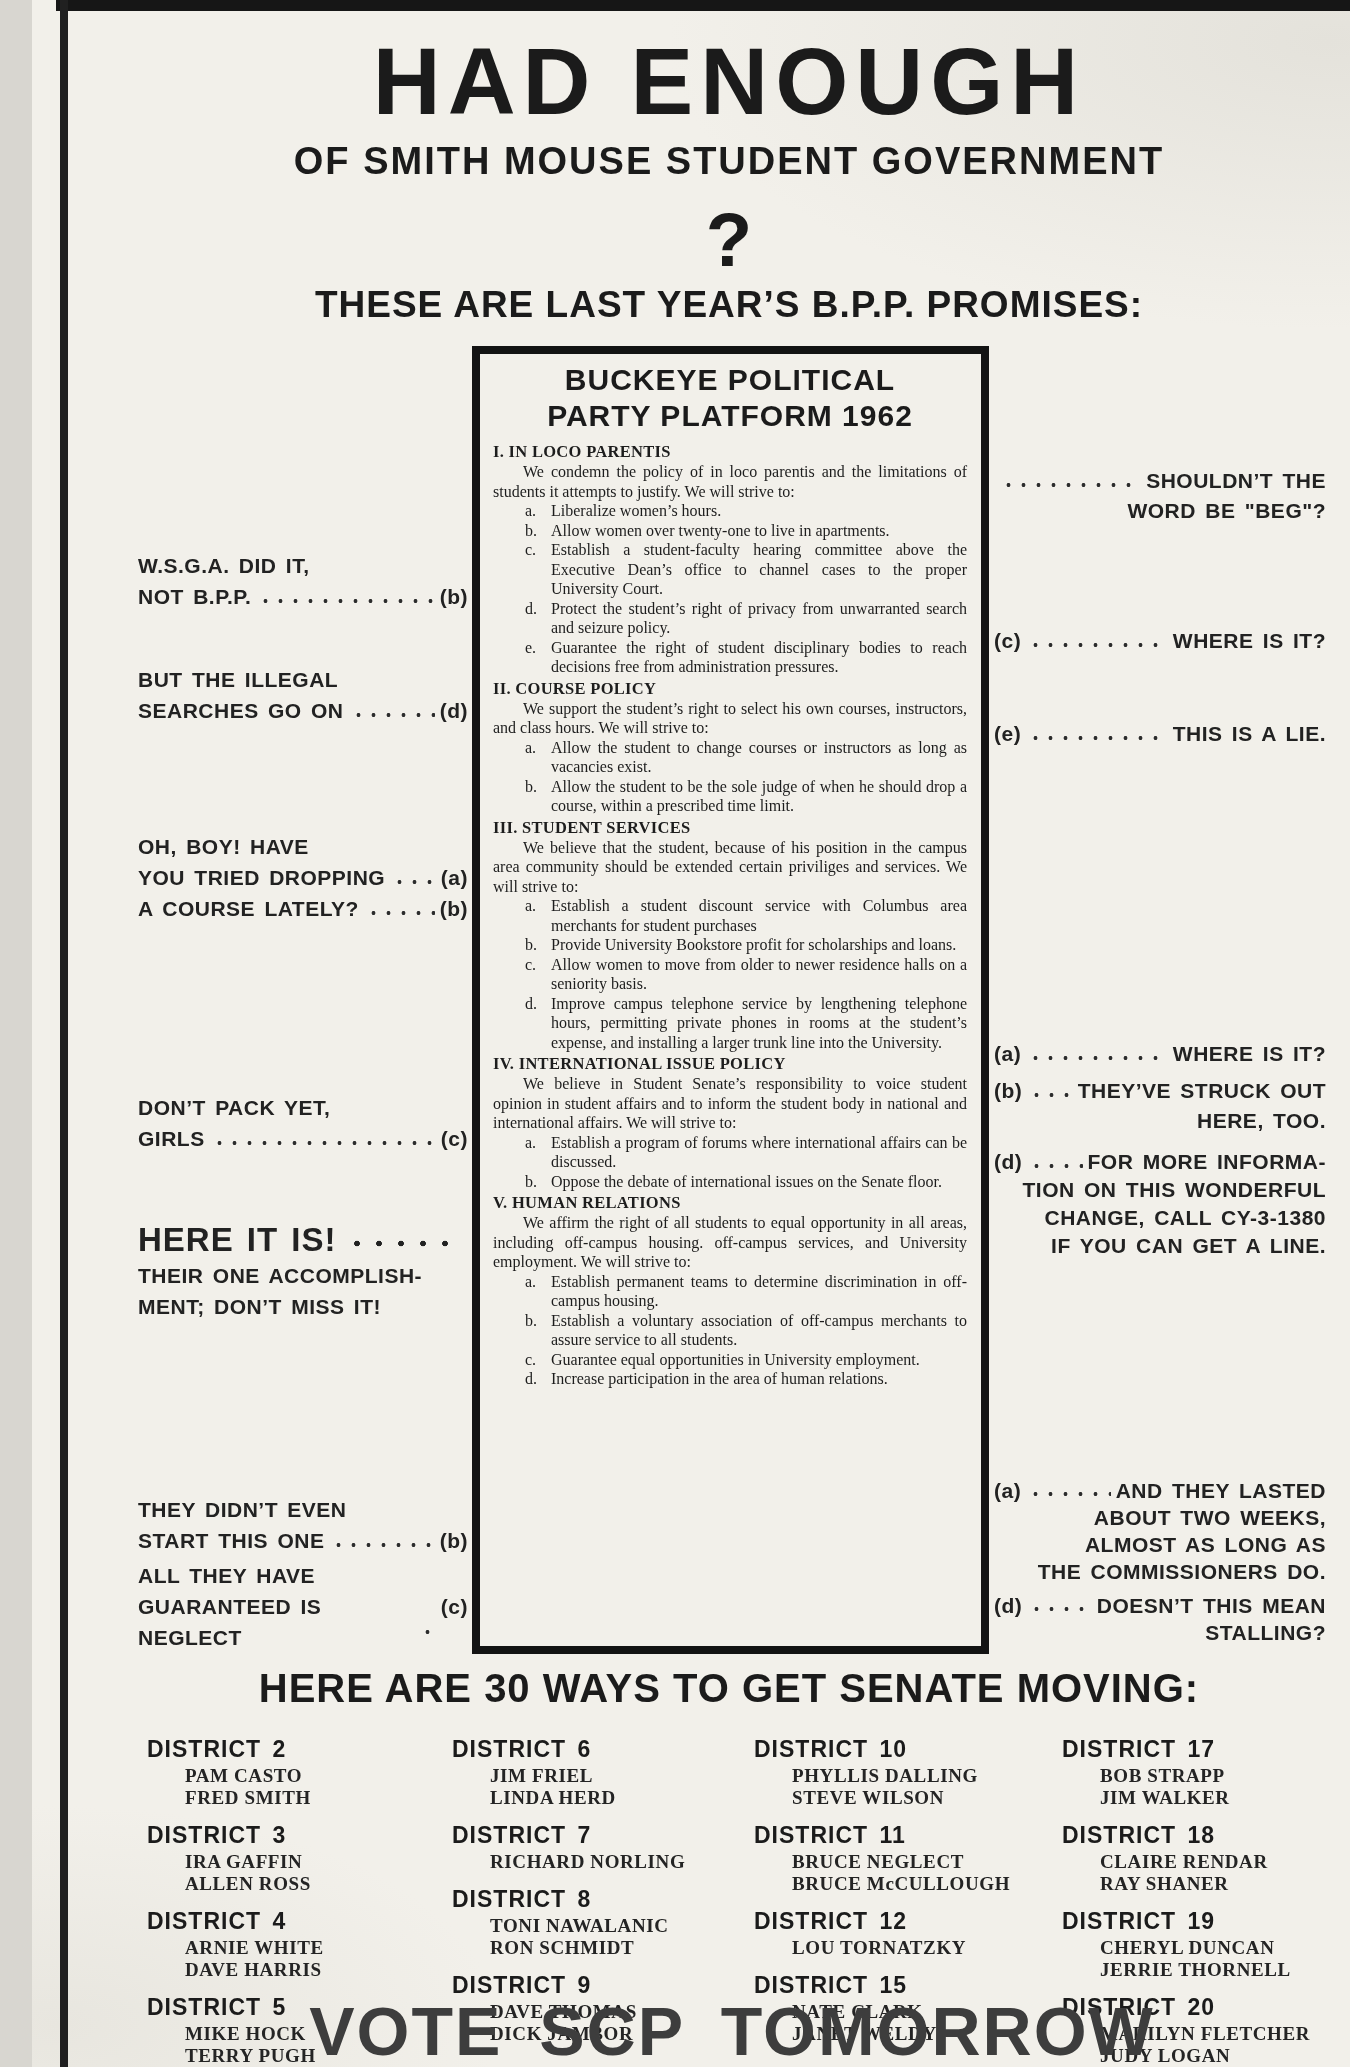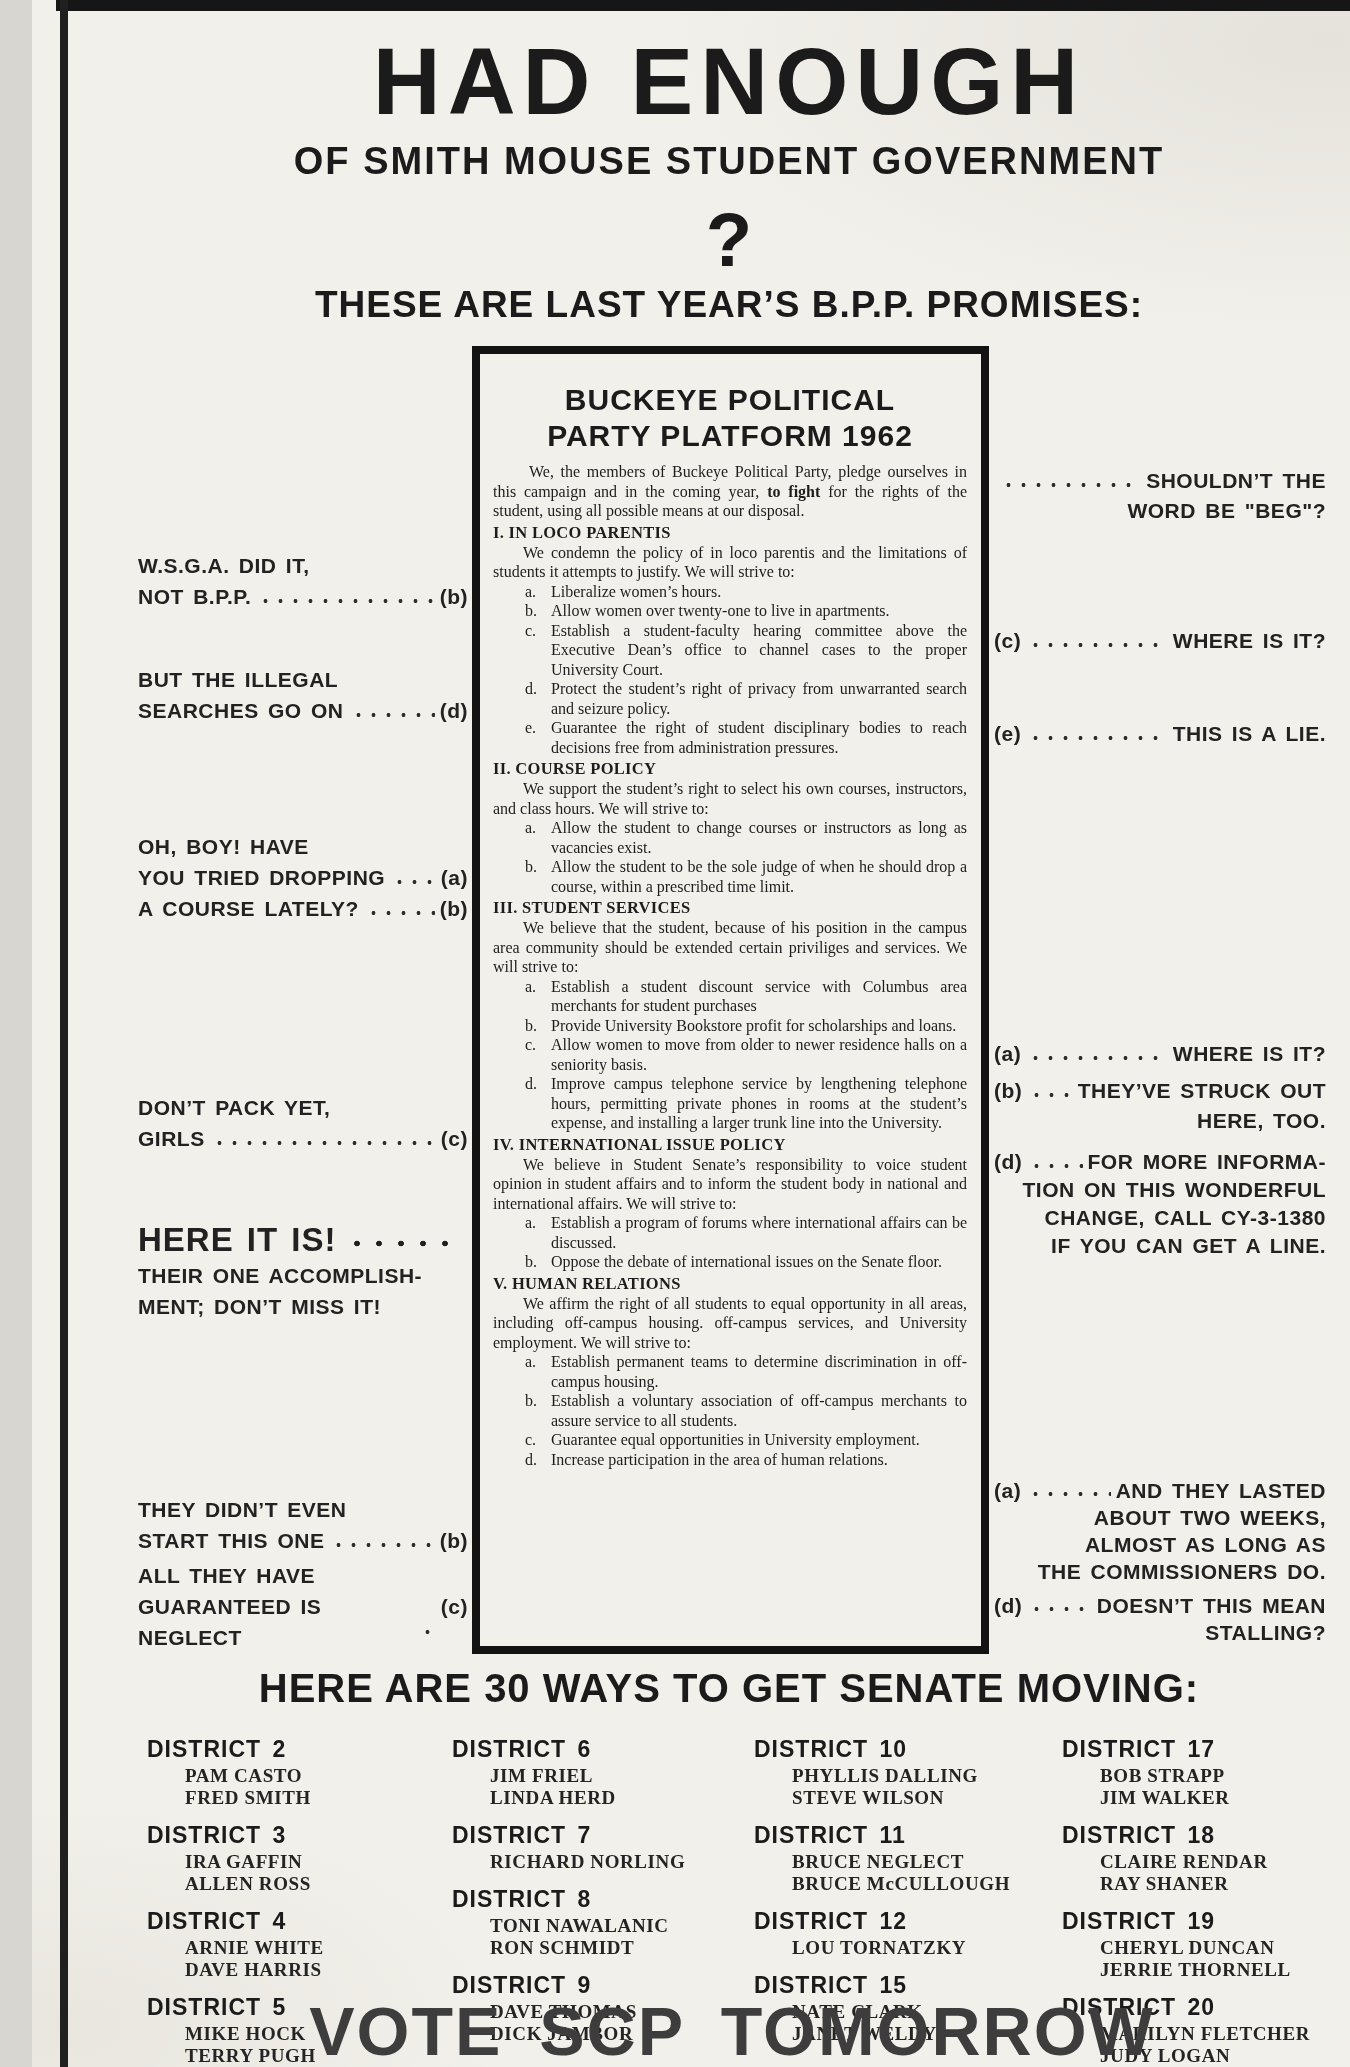--- a/index.html
+++ b/index.html
@@ -21,21 +21,21 @@
   
   .hdr { position:absolute; left:44px; width:1306px; text-align:center; }
   .headline   { top:28px;  font-size:94px; font-weight:800; letter-spacing:7px; }
   .subheadline{ top:140px; font-size:38px; font-weight:800; letter-spacing:2px; }
   .qmark      { top:196px; font-size:76px; font-weight:800; }
   .promises   { top:284px; font-size:37px; font-weight:800; letter-spacing:1px; }
 
   
   .pbox {
     position:absolute; left:440px; top:346px; width:517px; height:1308px;
-    border:8px solid #131313; background:transparent; padding:24px 14px 8px 13px;
+    border:8px solid #131313; background:transparent; padding:4px 14px 8px 13px;
     overflow:hidden;
   }
   .pbox-title { text-align:center; font-size:30px; line-height:36px; font-weight:800;
                 letter-spacing:1px; margin:4px 0 8px; }
   .pbody { font-family:"Liberation Serif", serif; font-size:16px; line-height:19.5px;
            text-align:justify; color:#1d1d1d; }
   .pintro { text-indent:36px; margin-bottom:2px; }
   .pintro .b { font-weight:700; }
   .sec-h { font-family:"Liberation Serif", serif; font-weight:700; font-size:16.5px;
            line-height:20px; margin-top:2px; letter-spacing:0.3px; }
@@ -92,21 +92,20 @@
   <div class="hdr subheadline">OF SMITH MOUSE STUDENT GOVERNMENT</div>
   <div class="hdr qmark">?</div>
   <div class="hdr promises">THESE ARE LAST YEAR’S B.P.P. PROMISES:</div>
 
   <div class="pbox">
     <div class="pbox-title">
       <div>BUCKEYE POLITICAL</div>
       <div>PARTY PLATFORM 1962</div>
     </div>
     <div class="pbody">
-      <p class="pintro"><span>We, the members of Buckeye Political Party, pledge ourselves in this campaign and in the coming year, </span><span class="b">to fight</span><span> for the rights of the student, using all possible means at our disposal.</span></p>
 
       <div class="sec">
         <div class="sec-h">I. IN LOCO PARENTIS</div>
         <p class="sec-lead">We condemn the policy of in loco parentis and the limitations of students it attempts to justify. We will strive to:</p>
         <div class="item">
             <span class="it-letter">a.</span>
             <span class="it-text">Liberalize women’s hours.</span>
           </div>
         <div class="item">
             <span class="it-letter">b.</span>

